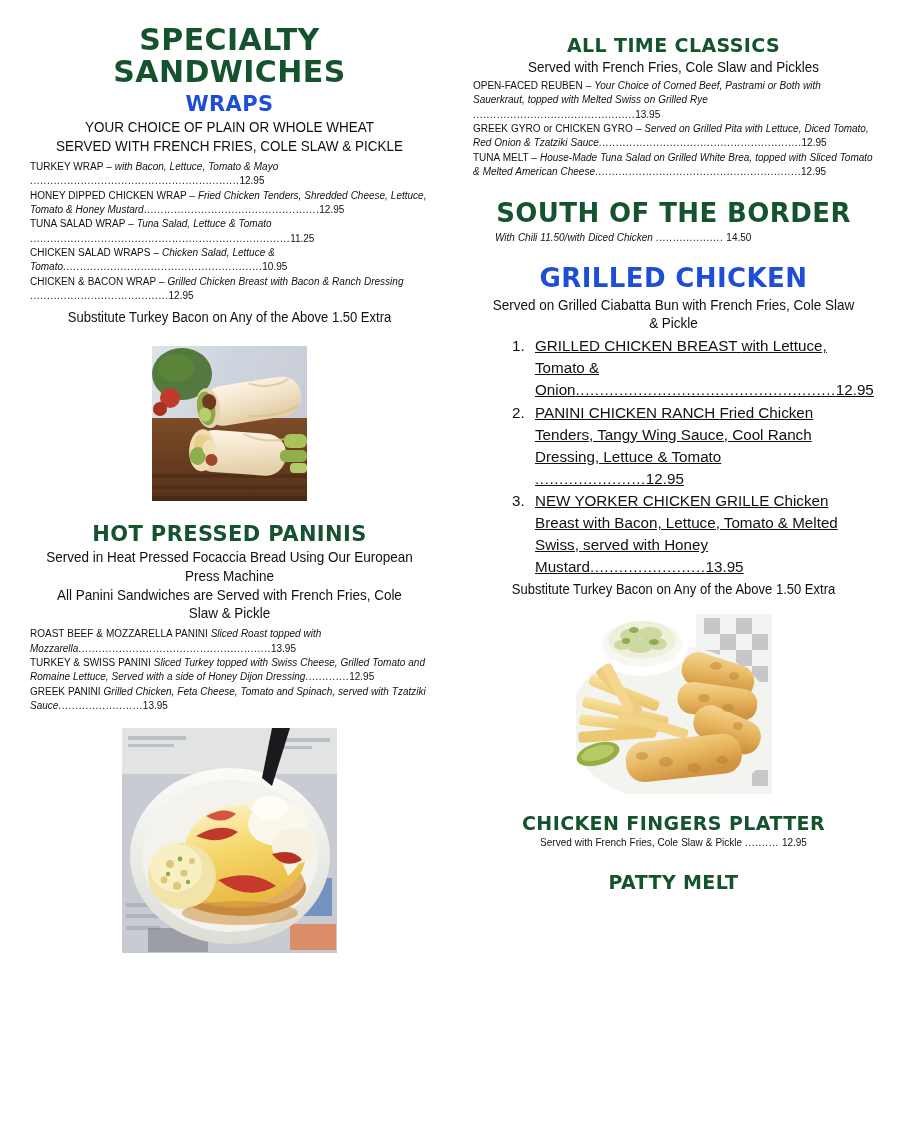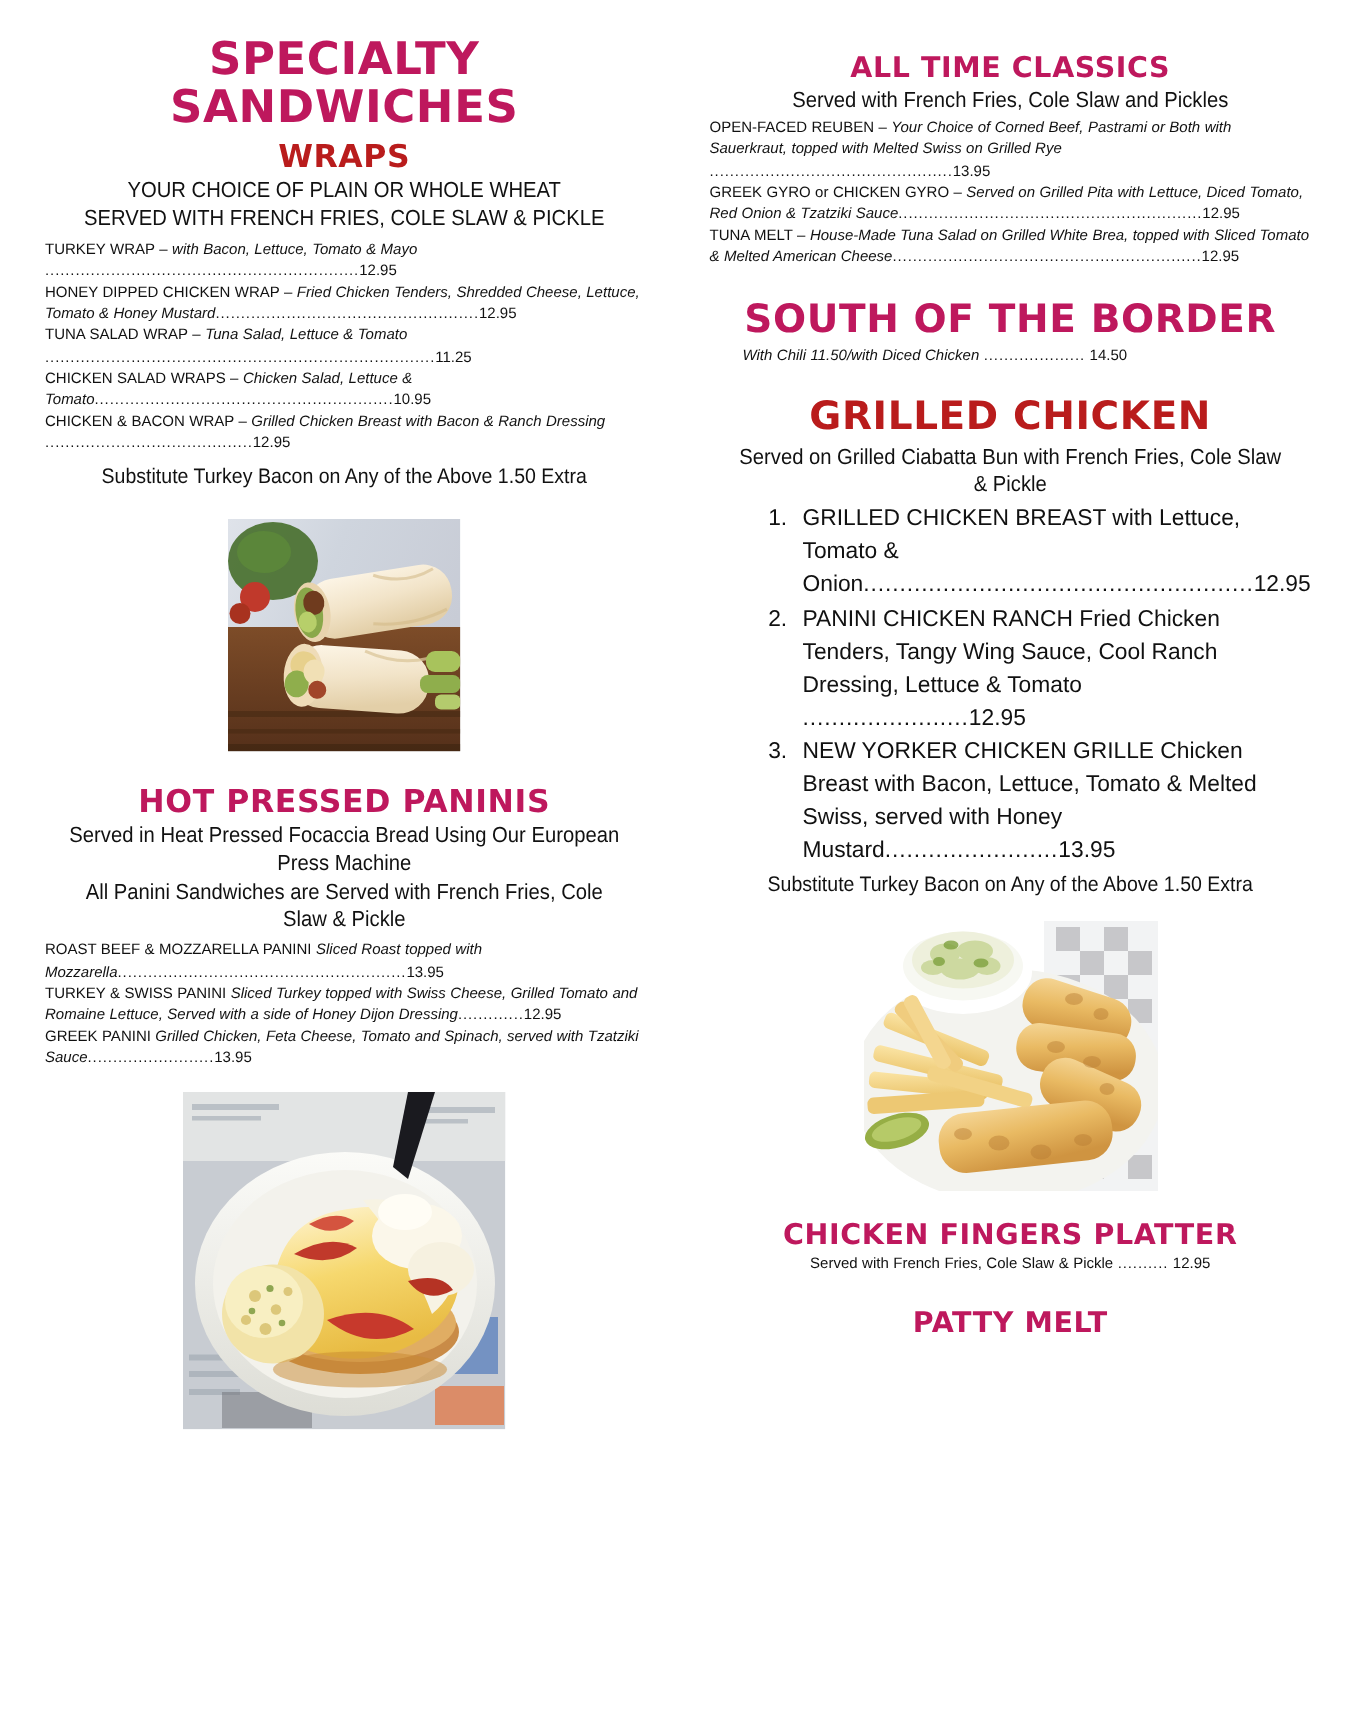--- a/index.html
+++ b/index.html
@@ -18,29 +18,29 @@
     width: 910px; height: 1147px;
     padding: 0;
   }
   .cols { display: flex; width: 910px; }
   .col { width: 455px; padding: 0 18px; }
   .col-left { padding-left: 30px; padding-right: 26px; }
   .col-right { padding-left: 18px; padding-right: 36px; }
 
   
   .sec-red {
-    color: #be185d;
+    color: #14532d;
     font-weight: bold;
     text-align: center;
     letter-spacing: .4px;
     font-family: "DejaVu Sans", sans-serif;
     line-height: 1.05;
   }
   .sec-blue {
-    color: #b91c1c;
+    color: #1d4ed8;
     font-weight: bold;
     text-align: center;
     letter-spacing: .4px;
     font-family: "DejaVu Sans", sans-serif;
     line-height: 1.05;
   }
   .h-xl { font-size: 30px; }
   .h-lg { font-size: 26px; }
   .h-md { font-size: 21px; }
   .h-sm { font-size: 19px; }
@@ -82,20 +82,21 @@
   
   ol.gc {
     margin: 2px 0 0 0;
     padding-left: 56px;
     font-size: 15.2px;
     line-height: 1.44;
   }
   ol.gc li {
     margin-bottom: 1px;
     padding-left: 6px;
+    text-decoration: underline;
   }
 
   
   .photo { display: block; margin: 0 auto; position: relative; overflow: hidden; }
   .ph-wrap { width: 155px; height: 155px; margin-top: 20px; }
   .ph-melt { width: 215px; height: 225px; margin-top: 14px; }
   .ph-fingers { width: 196px; height: 180px; margin-top: 16px; }
 
   .ph-inner { position: absolute; inset: 0; }
 </style>

